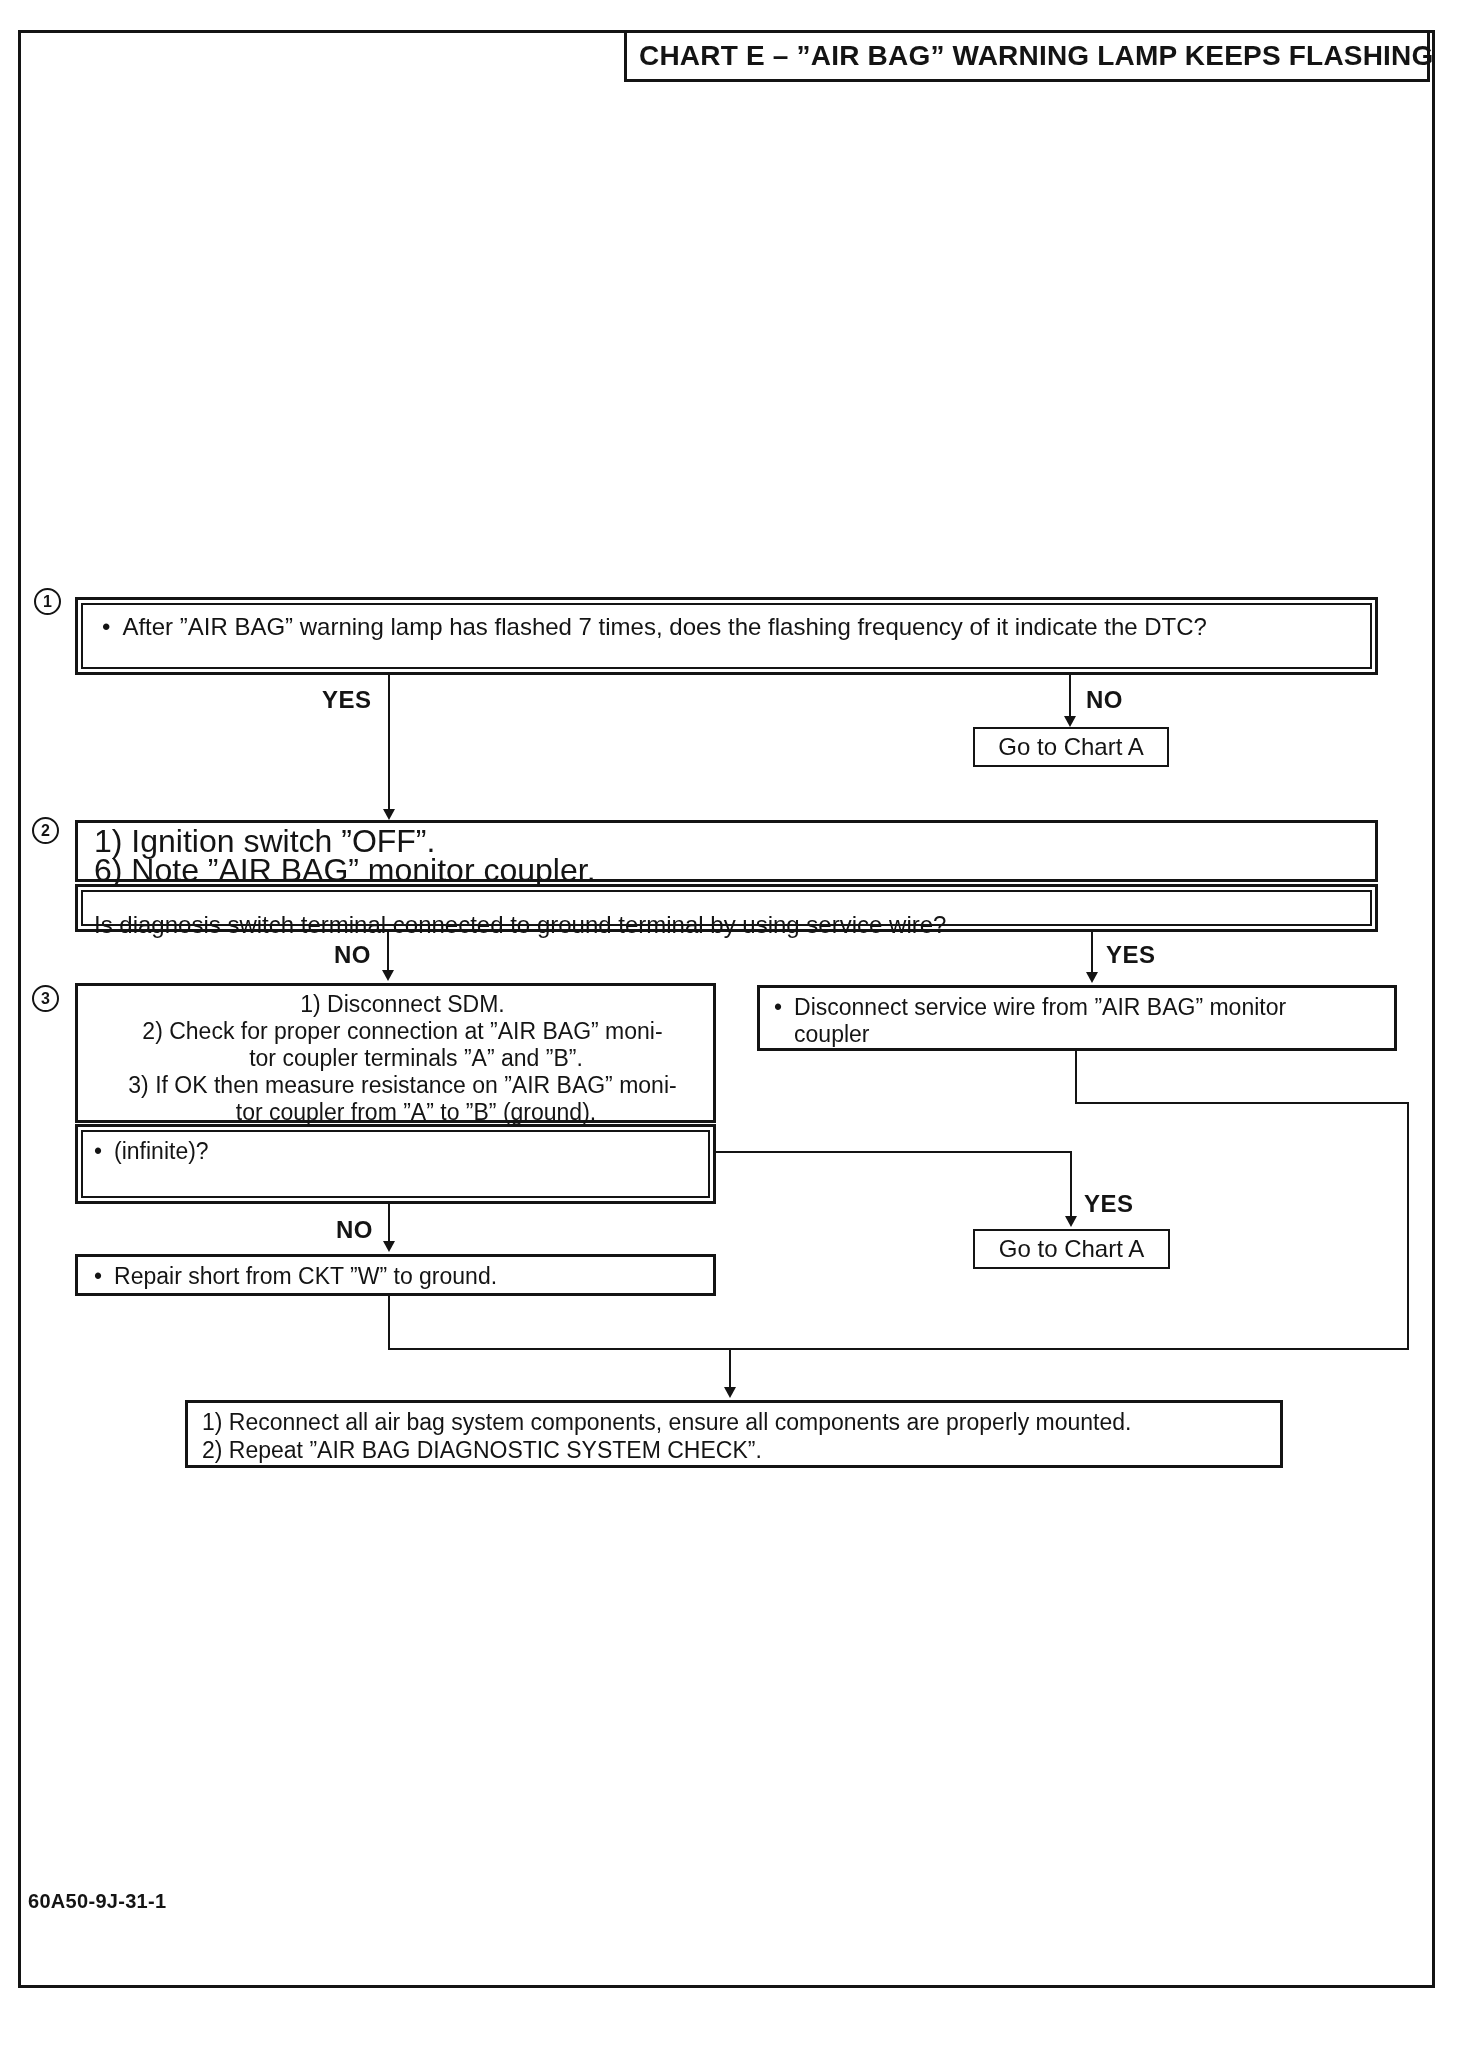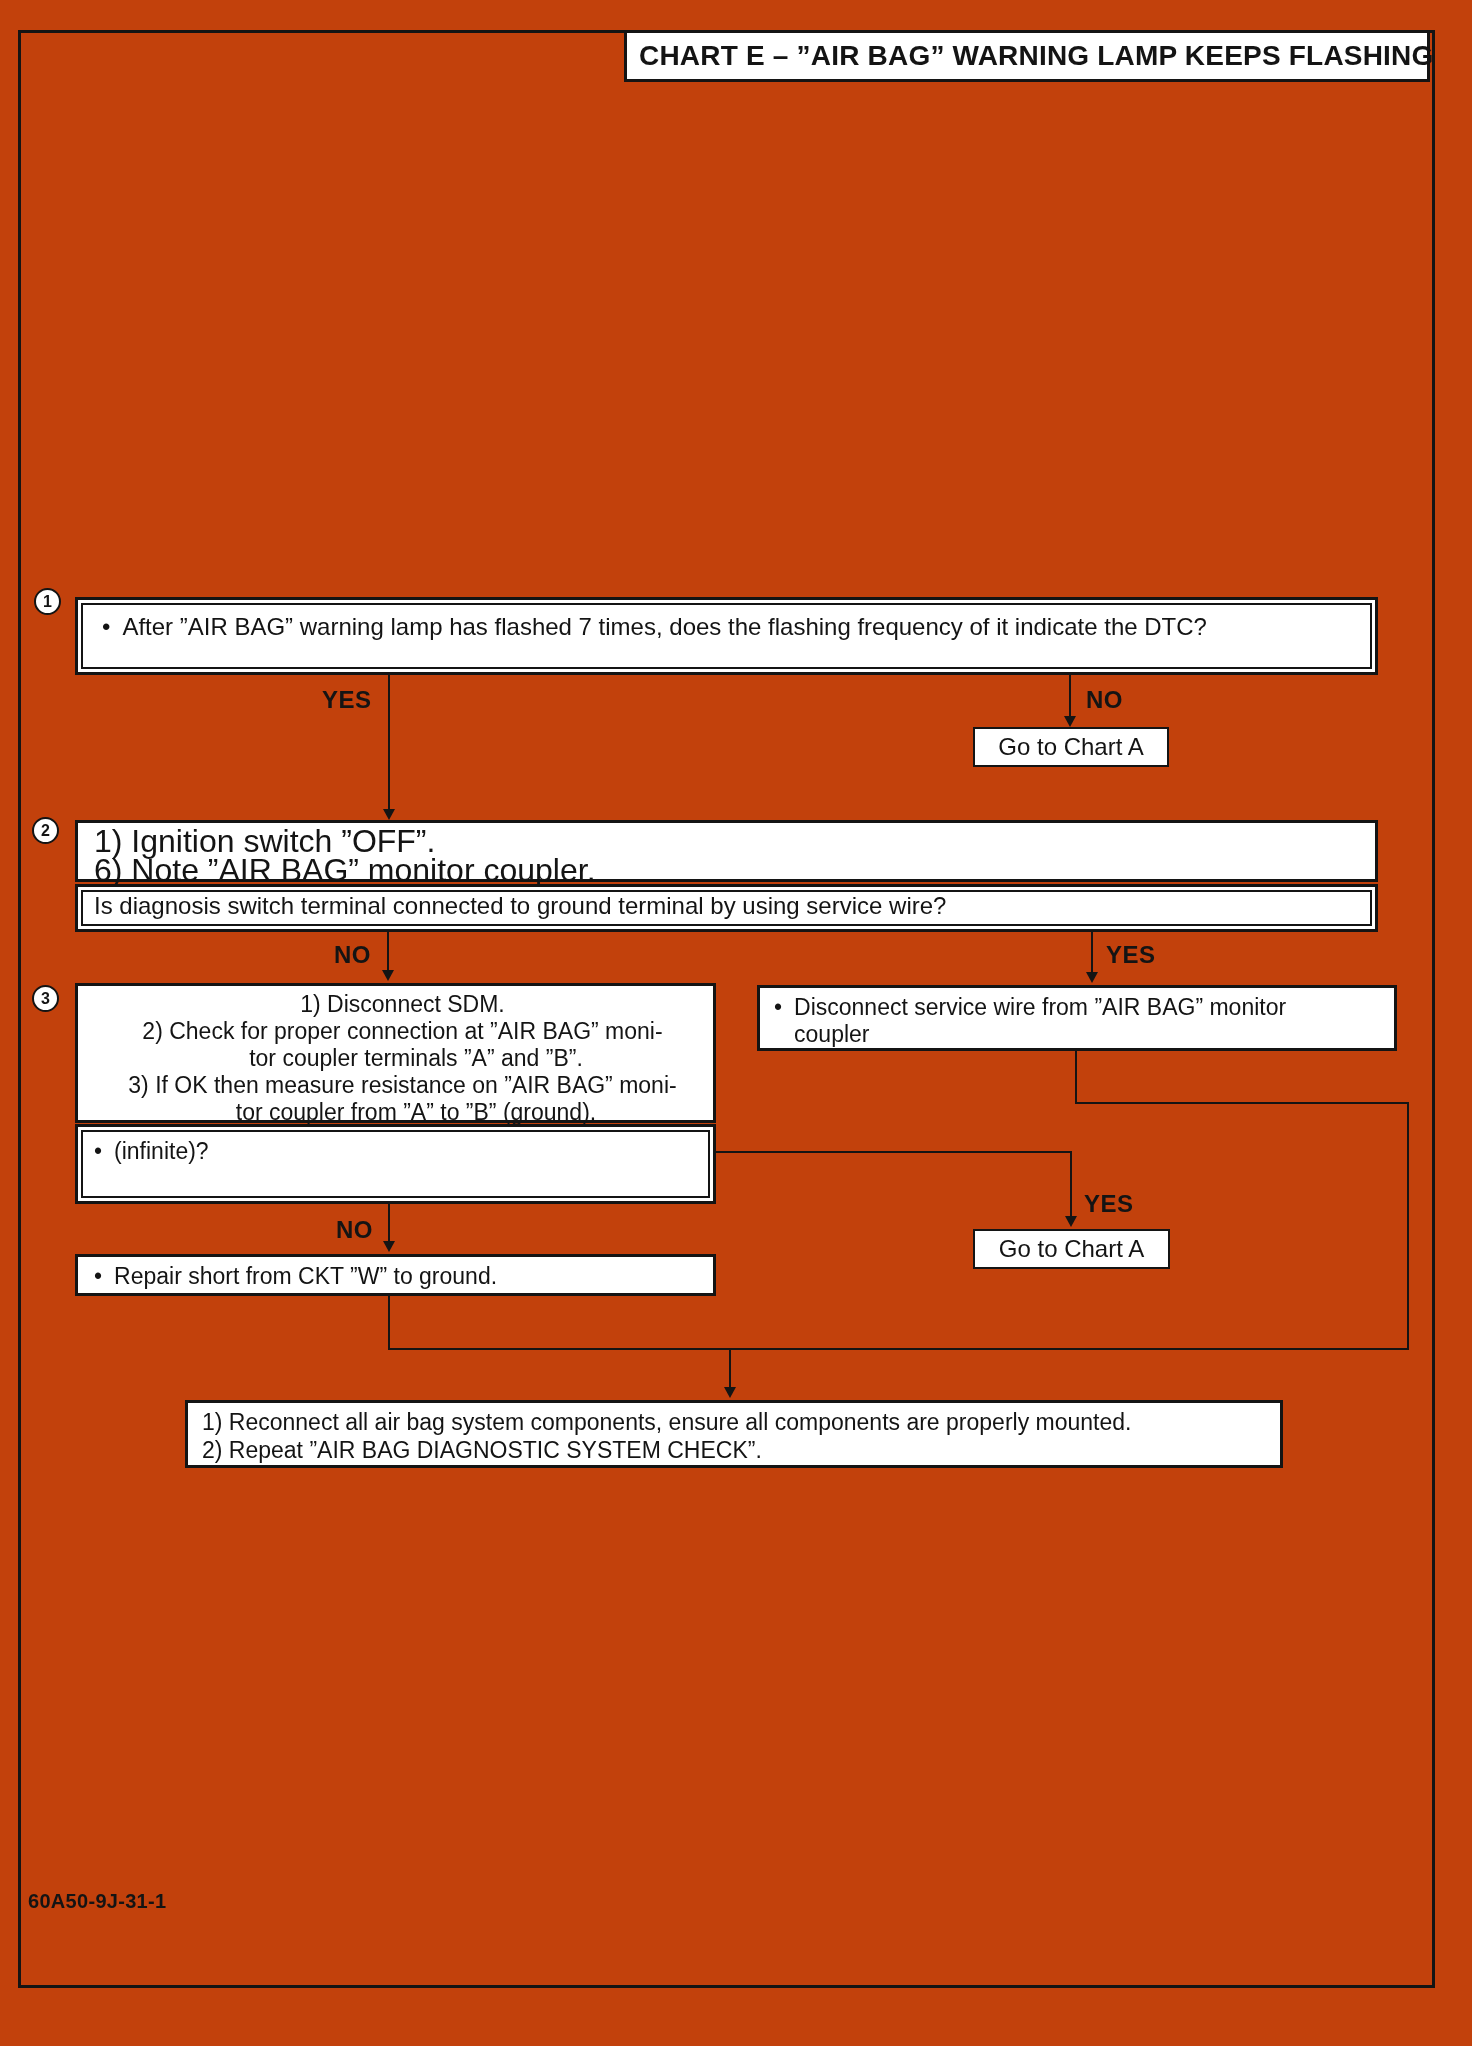--- a/index.html
+++ b/index.html
@@ -1,16 +1,16 @@
 <!DOCTYPE html>
 <html><head>
 <meta charset="utf-8">
 <style>
   html,body{margin:0;padding:0;background:#e8e8e8;}
-  #page{position:relative;width:1472px;height:2046px;background:#c2410c;
+  #page{position:relative;width:1472px;height:2046px;background:#ffffff;
         font-family:"Liberation Sans",sans-serif;color:#141414;overflow:hidden;}
 
   
   #border{position:absolute;left:18px;top:30px;width:1417px;height:1958px;
           border:3px solid #141414;box-sizing:border-box;}
 
   
   #titlebox{position:absolute;left:624px;top:30px;width:806px;height:52px;
             background:#fff;border:3px solid #141414;box-sizing:border-box;
             font-size:28px;font-weight:700;line-height:45px;padding-left:12px;
@@ -37,21 +37,21 @@
 
   
   .lbl{position:absolute;font-size:24px;font-weight:700;letter-spacing:.5px;}
 
   
   #box1{left:75px;top:597px;width:1303px;height:78px;padding:13px 10px 0 24px;font-size:24px;}
   #goA1{left:973px;top:727px;width:196px;height:40px;border-width:2px;
         text-align:center;font-size:24px;line-height:36px;}
   #box2a{left:75px;top:820px;width:1303px;height:62px;padding:4px 0 0 16px;
          font-size:32px;line-height:29px;}
-  #box2b{left:75px;top:884px;width:1303px;height:48px;padding:5px 0 0 16px;font-size:24px;}
+  #box2b{left:75px;top:884px;width:1303px;height:48px;padding:24px 0 0 16px;font-size:24px;}
   #box3{left:75px;top:983px;width:641px;height:140px;padding:5px 0 0 14px;text-align:center;}
   #boxD{left:757px;top:985px;width:640px;height:66px;padding:6px 0 0 14px;}
   #boxOL{left:75px;top:1124px;width:641px;height:80px;padding:10px 10px 0 16px;line-height:29px;}
   #boxOL .spread{word-spacing:5px;}
   #goA2{left:973px;top:1229px;width:197px;height:40px;border-width:2px;
         text-align:center;font-size:24px;line-height:36px;}
   #boxR{left:75px;top:1254px;width:641px;height:42px;padding:6px 0 0 16px;}
   #boxF{left:185px;top:1400px;width:1098px;height:68px;padding:5px 0 0 14px;line-height:28px;}
 
   #c1{left:34px;top:588px;} #c2{left:32px;top:817px;} #c3{left:32px;top:985px;}

